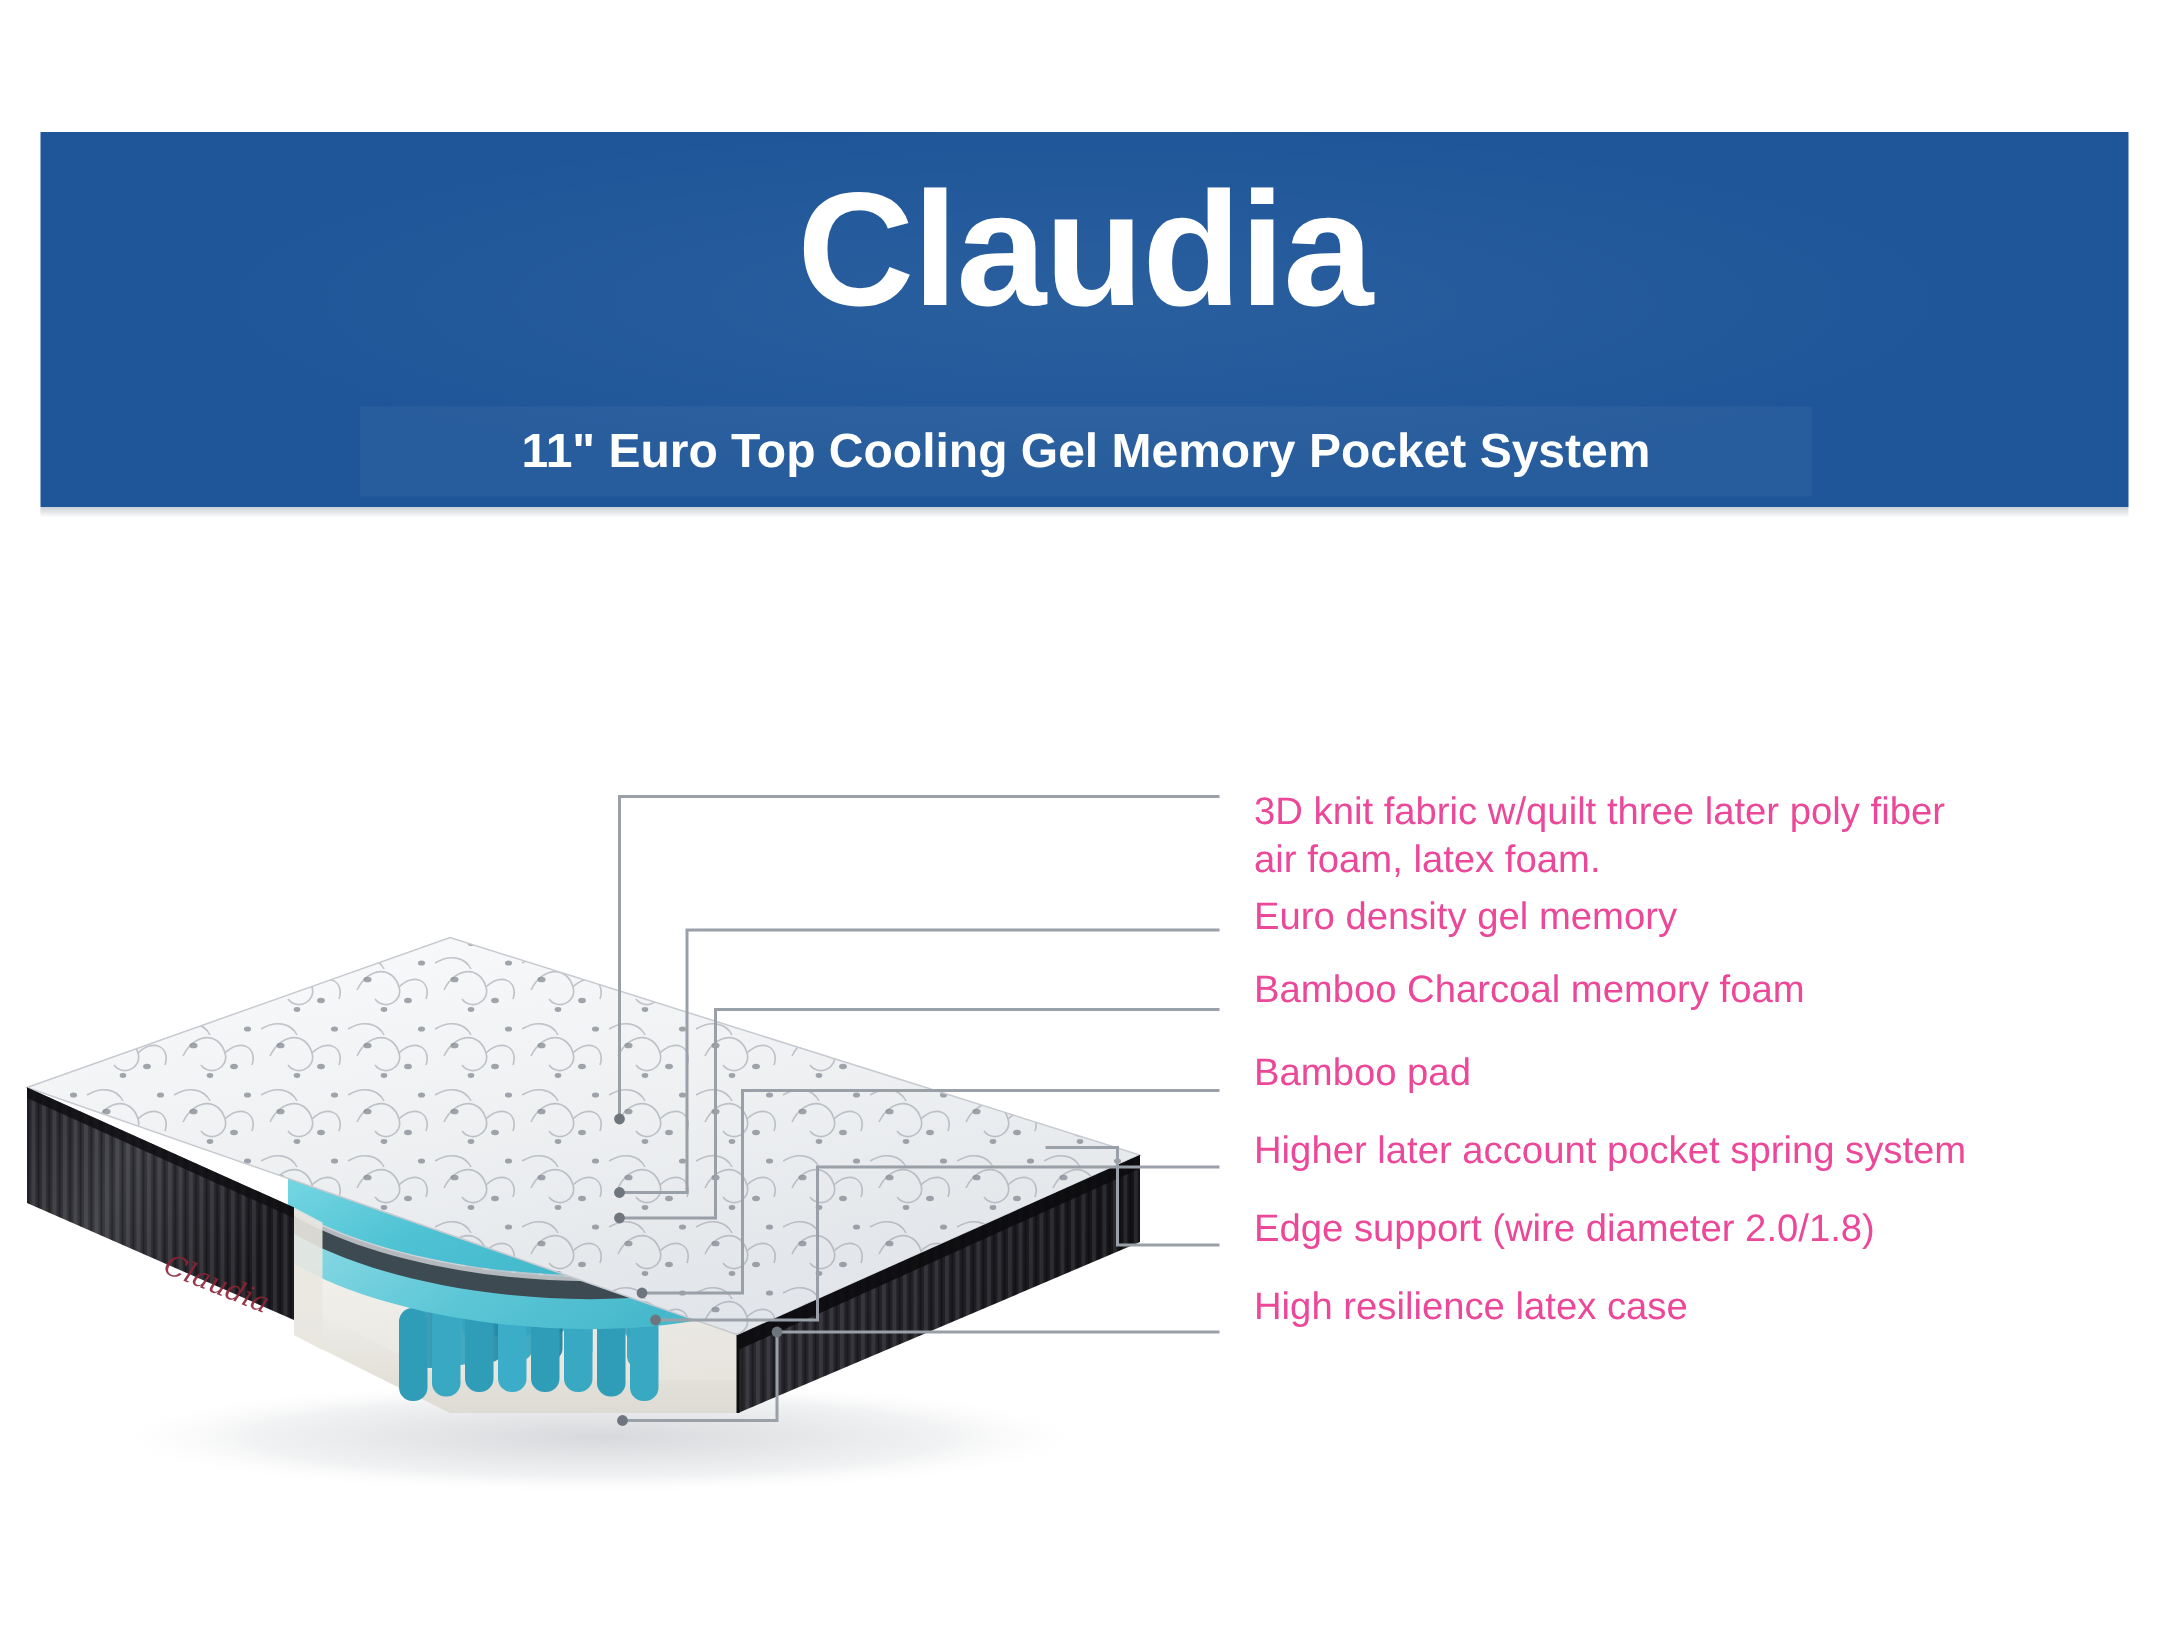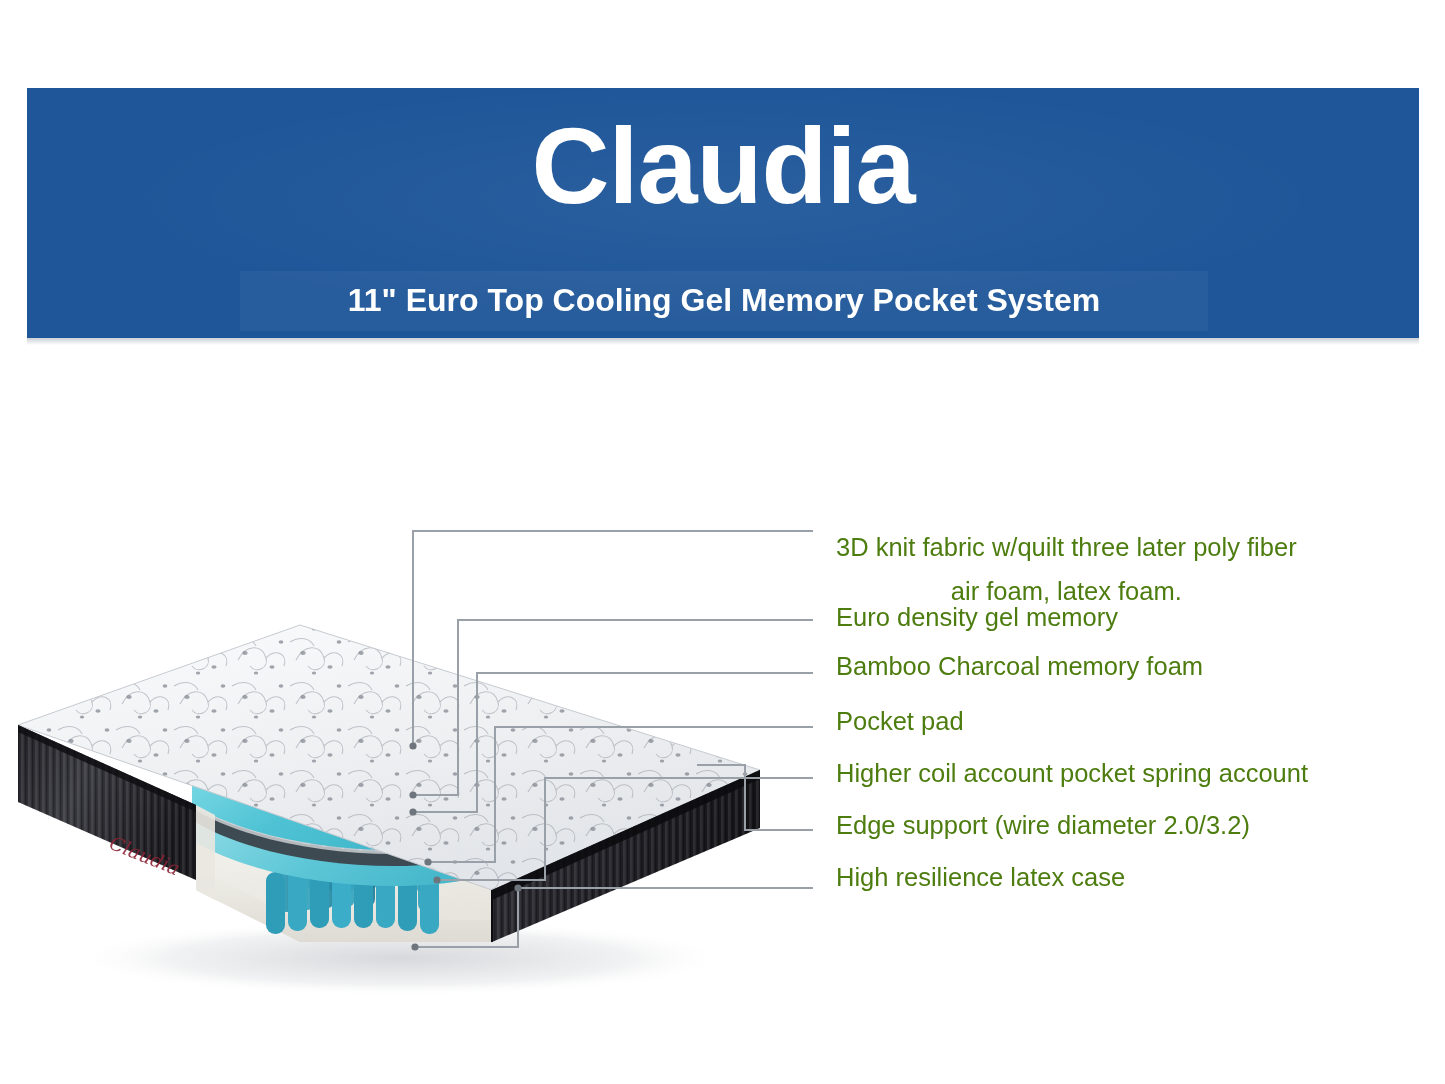--- a/index.html
+++ b/index.html
@@ -85,26 +85,25 @@
   
   .labels {
     position: absolute;
     left: 836px;
     top: 516px;
     width: 605px;
   }
   .label-row {
     position: absolute;
     left: 0;
-    color: #4d7c0f;
+    color: #ec4899;
     font-size: 25.5px;
-    line-height: 44px;
+    line-height: 32px;
     white-space: pre-line;
     font-family: "Liberation Sans", sans-serif;
-    text-align: center;
   }
 
   
   #leaders {
     position: absolute;
     left: 0; top: 0;
     width: 1445px;
     height: 1084px;
     pointer-events: none;
   }
@@ -314,19 +313,19 @@
       <circle cx="518" cy="888" r="3.6"></circle>
       <circle cx="415" cy="947" r="3.6"></circle>
     </g>
   </svg>
 
   <div class="labels">
     <div class="label-row" style="top:9px;">3D knit fabric w/quilt three later poly fiber
 air foam, latex foam.</div>
     <div class="label-row" style="top:79px;">Euro density gel memory</div>
     <div class="label-row" style="top:128px;">Bamboo Charcoal memory foam</div>
-    <div class="label-row" style="top:183px;">Pocket pad</div>
-    <div class="label-row" style="top:235px;">Higher coil account pocket spring account</div>
-    <div class="label-row" style="top:287px;">Edge support (wire diameter 2.0/3.2)</div>
+    <div class="label-row" style="top:183px;">Bamboo pad</div>
+    <div class="label-row" style="top:235px;">Higher later account pocket spring system</div>
+    <div class="label-row" style="top:287px;">Edge support (wire diameter 2.0/1.8)</div>
     <div class="label-row" style="top:339px;">High resilience latex case</div>
   </div>
 
 </div>
 
 </body></html>

